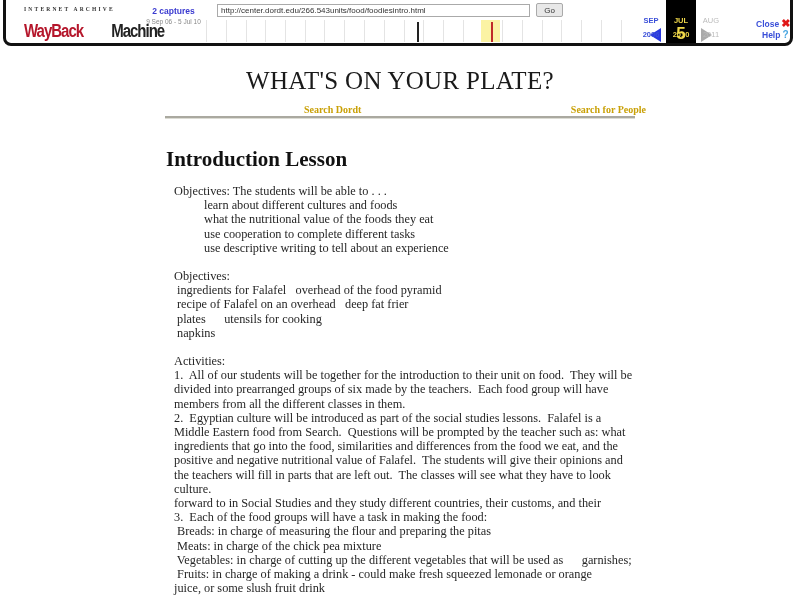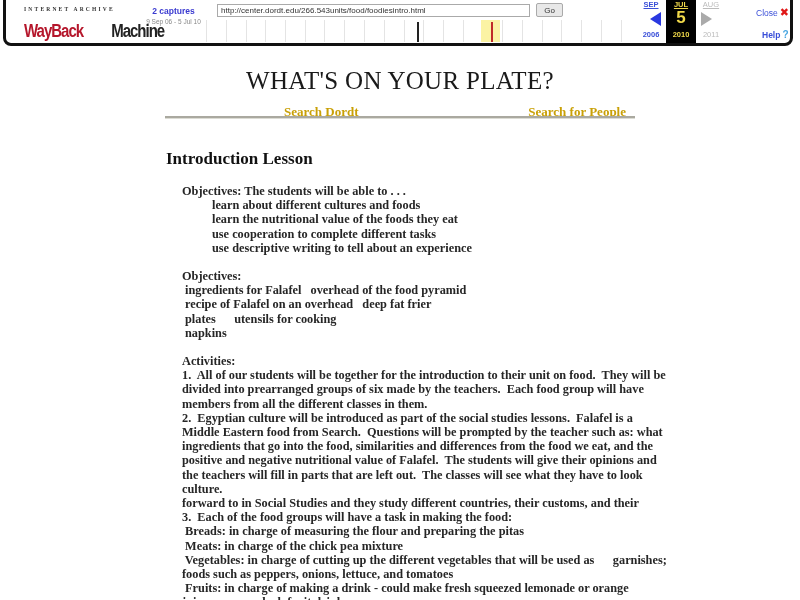--- a/index.html
+++ b/index.html
@@ -64,72 +64,72 @@
   }
   .wb-tick { position: absolute; top: 2px; width: 1px; height: 22px; background: #e4e4e4; }
   .wb-hl { position: absolute; top: 2px; height: 22px; background: #fbf3a4; }
   .wb-cap-black { position: absolute; top: 4px; width: 2px; height: 20px; background: #222; }
   .wb-cap-red { position: absolute; top: 4px; width: 2px; height: 20px; background: #c02b2b; }
 
   .wb-month { position: absolute; text-align: center; font-family: "Liberation Sans", sans-serif; font-weight: bold; }
   .wb-col-prev { left: 631px; top: 0; width: 28px; height: 46px; }
   .wb-col-cur { left: 660px; top: 0; width: 30px; height: 46px; background: #000; }
   .wb-col-next { left: 690px; top: 0; width: 30px; height: 46px; }
-  .wb-m-lbl { font-size: 7.5px; line-height: 9px; margin-top: 3px; text-decoration: underline; }
+  .wb-m-lbl { font-size: 7.5px; line-height: 9px; margin-top: 19px; }
   .wb-m-yr { font-size: 7.5px; line-height: 9px; position: absolute; bottom: 4px; left: 0; right: 0; }
   .wb-col-prev .wb-m-lbl, .wb-col-prev .wb-m-yr { color: #3a4fd8; }
   .wb-col-cur .wb-m-lbl, .wb-col-cur .wb-m-yr { color: #f0d84a; }
   .wb-col-next .wb-m-lbl, .wb-col-next .wb-m-yr { color: #bbb; font-weight: normal; }
   .wb-day { font-size: 17px; color: #f0d84a; line-height: 18px; margin-top: 0px; }
   .wb-arrow-left {
     width: 0; height: 0; margin: 3px auto 0;
     border-top: 7px solid transparent; border-bottom: 7px solid transparent;
     border-right: 11px solid #2a39e0; position: relative; left: 4px;
   }
   .wb-arrow-right {
     width: 0; height: 0; margin: 3px auto 0;
     border-top: 7px solid transparent; border-bottom: 7px solid transparent;
     border-left: 11px solid #aaa; position: relative; left: -5px;
   }
   .wb-close {
-    position: absolute; left: 750px; top: 9px;
-    font-family: "Liberation Sans", sans-serif; font-weight: normal; font-size: 8.5px;
+    position: absolute; left: 750px; top: 20px;
+    font-family: "Liberation Sans", sans-serif; font-weight: bold; font-size: 8.5px;
     color: #3a4fd8; white-space: nowrap;
   }
   .wb-close-x { color: #e01818; font-size: 11px; margin-left: 2px; }
   .wb-help {
     position: absolute; left: 756px; top: 32px;
     font-family: "Liberation Sans", sans-serif; font-weight: bold; font-size: 8.5px;
     color: #3a4fd8; white-space: nowrap; text-align: right;
   }
   .wb-help-q { color: #49a6e0; font-size: 10px; margin-left: 2px; }
 
   
   .page-title {
     position: absolute; left: 0; top: 67px; width: 800px; text-align: center;
     font-family: "Liberation Serif", serif; font-size: 25px; color: #1a1a1a;
     letter-spacing: 0.3px;
   }
   .top-links {
-    position: absolute; left: 156px; top: 104px; width: 470px; height: 14px;
-    font-family: "Liberation Serif", serif; font-weight: bold; font-size: 13px;
+    position: absolute; left: 176px; top: 104px; width: 470px; height: 14px;
+    font-family: "Liberation Serif", serif; font-weight: bold; font-size: 10px;
     color: #c9a006;
   }
   .link-dordt { position: absolute; left: 128px; top: 0; }
   .link-people { position: absolute; right: 0; top: 0; }
   .hr {
     position: absolute; left: 165px; top: 116px; width: 470px; height: 2px;
     background: #aaa9a0; border-bottom: 1px solid #dcdcd4;
   }
   .content {
     position: absolute; left: 166px; top: 148px; width: 475px;
     font-family: "Liberation Serif", serif; font-size: 12.3px; line-height: 14.2px; color: #262626;
   }
-  .h-intro { font-size: 17px; font-weight: bold; color: #111; margin: 0 0 14px 0; line-height: 22px; }
-  .para { margin: 0 0 14px 16px; font-weight: bold; }
+  .h-intro { font-size: 21px; font-weight: bold; color: #111; margin: 0 0 14px 0; line-height: 22px; }
+  .para { margin: 0 0 14px 8px; }
   .line { white-space: pre; }
   .indent { padding-left: 30px; }
   .sp { padding-left: 3px; }
 </style>
 </head>
 <body>
 
 <div class="wb-bar">
   <div class="wb-logo">
     <div class="wb-logo-top">INTERNET ARCHIVE</div>
@@ -205,21 +205,21 @@
   <span class="link-people">Search for People</span>
 </div>
 <div class="hr"></div>
 
 <div class="content">
   <div class="h-intro">Introduction Lesson</div>
 
   <div class="para">
     <div class="line">Objectives: The students will be able to . . .</div>
     <div class="line indent">learn about different cultures and foods</div>
-    <div class="line indent">learn the nutritional value of the foods they eat</div>
+    <div class="line indent">what the nutritional value of the foods they eat</div>
     <div class="line indent">use cooperation to complete different tasks</div>
     <div class="line indent">use descriptive writing to tell about an experience</div>
   </div>
 
   <div class="para">
     <div class="line">Objectives:</div>
     <div class="line sp">ingredients for Falafel   overhead of the food pyramid</div>
     <div class="line sp">recipe of Falafel on an overhead   deep fat frier</div>
     <div class="line sp">plates      utensils for cooking</div>
     <div class="line sp">napkins</div>
@@ -234,17 +234,16 @@
     <div class="line">Middle Eastern food from Search.  Questions will be prompted by the teacher such as: what</div>
     <div class="line">ingredients that go into the food, similarities and differences from the food we eat, and the</div>
     <div class="line">positive and negative nutritional value of Falafel.  The students will give their opinions and</div>
     <div class="line">the teachers will fill in parts that are left out.  The classes will see what they have to look</div>
     <div class="line">culture.</div>
     <div class="line">forward to in Social Studies and they study different countries, their customs, and their</div>
     <div class="line">3.  Each of the food groups will have a task in making the food:</div>
     <div class="line"> Breads: in charge of measuring the flour and preparing the pitas</div>
     <div class="line"> Meats: in charge of the chick pea mixture</div>
     <div class="line"> Vegetables: in charge of cutting up the different vegetables that will be used as      garnishes;</div>
-    <div class="line">foods such as peppers, onions, lettuce, and tomatoes</div>
     <div class="line"> Fruits: in charge of making a drink - could make fresh squeezed lemonade or orange</div>
     <div class="line">juice, or some slush fruit drink</div>
   </div>
 </div>
 
 </body></html>

